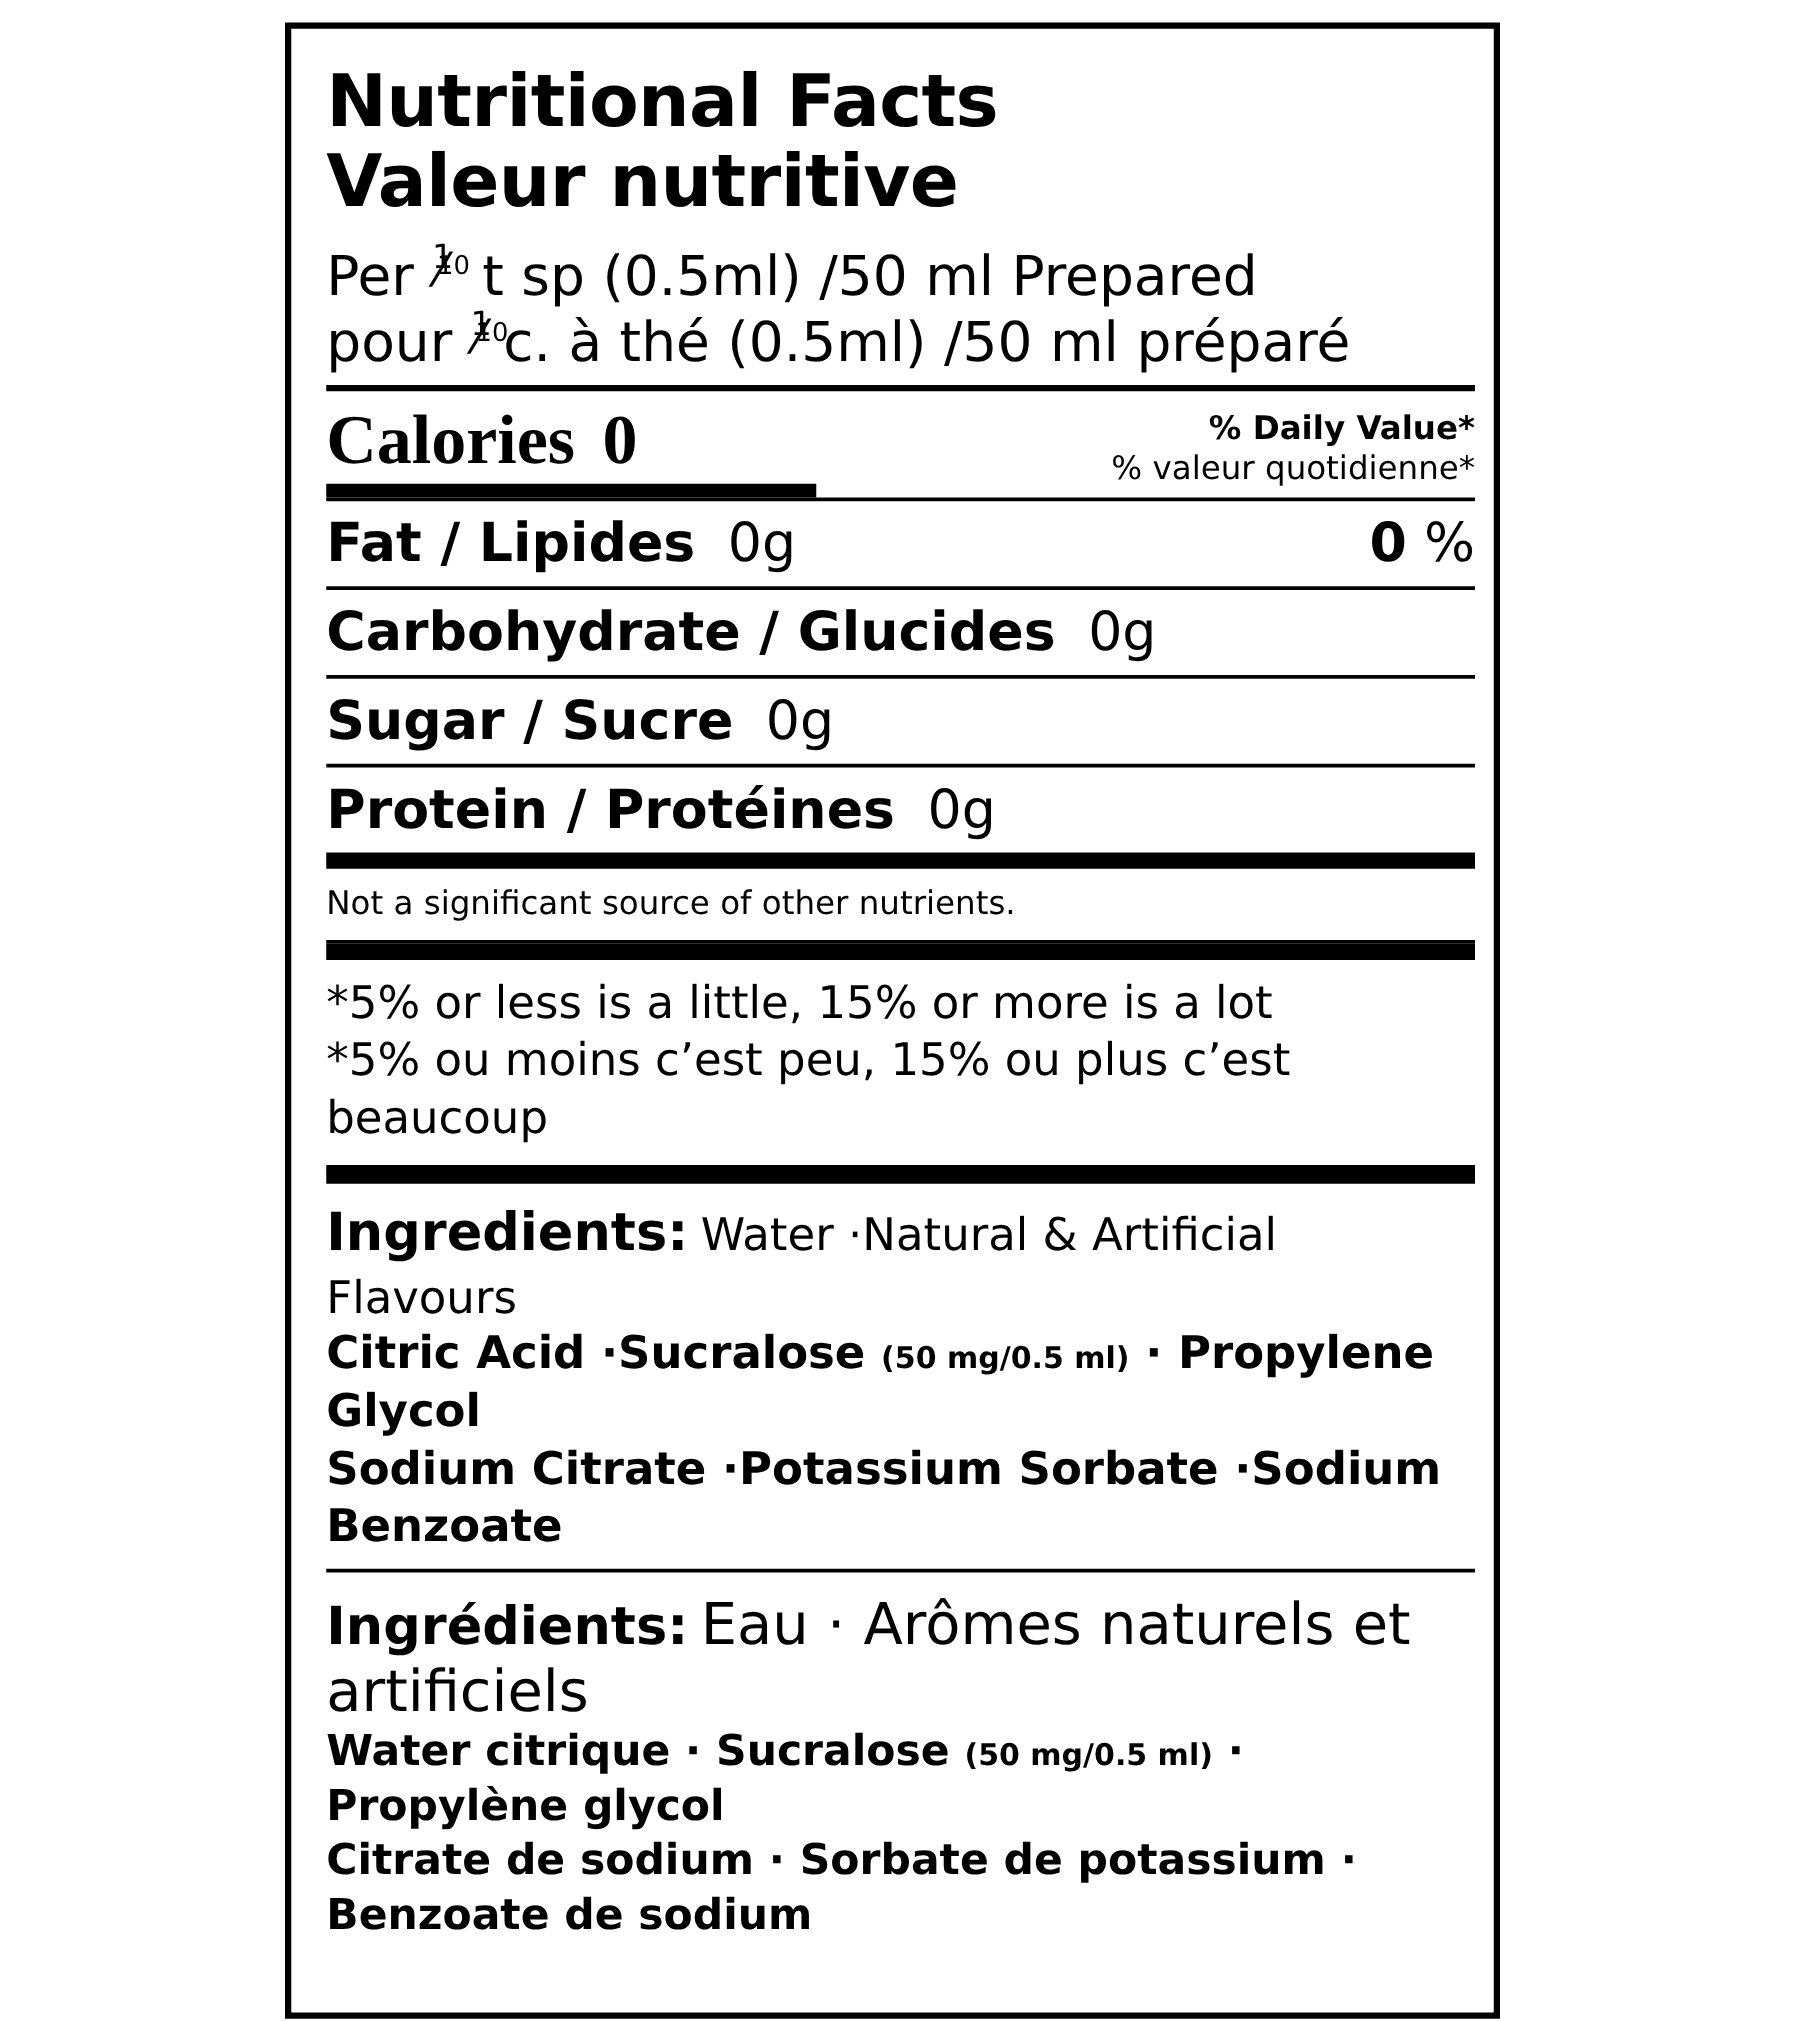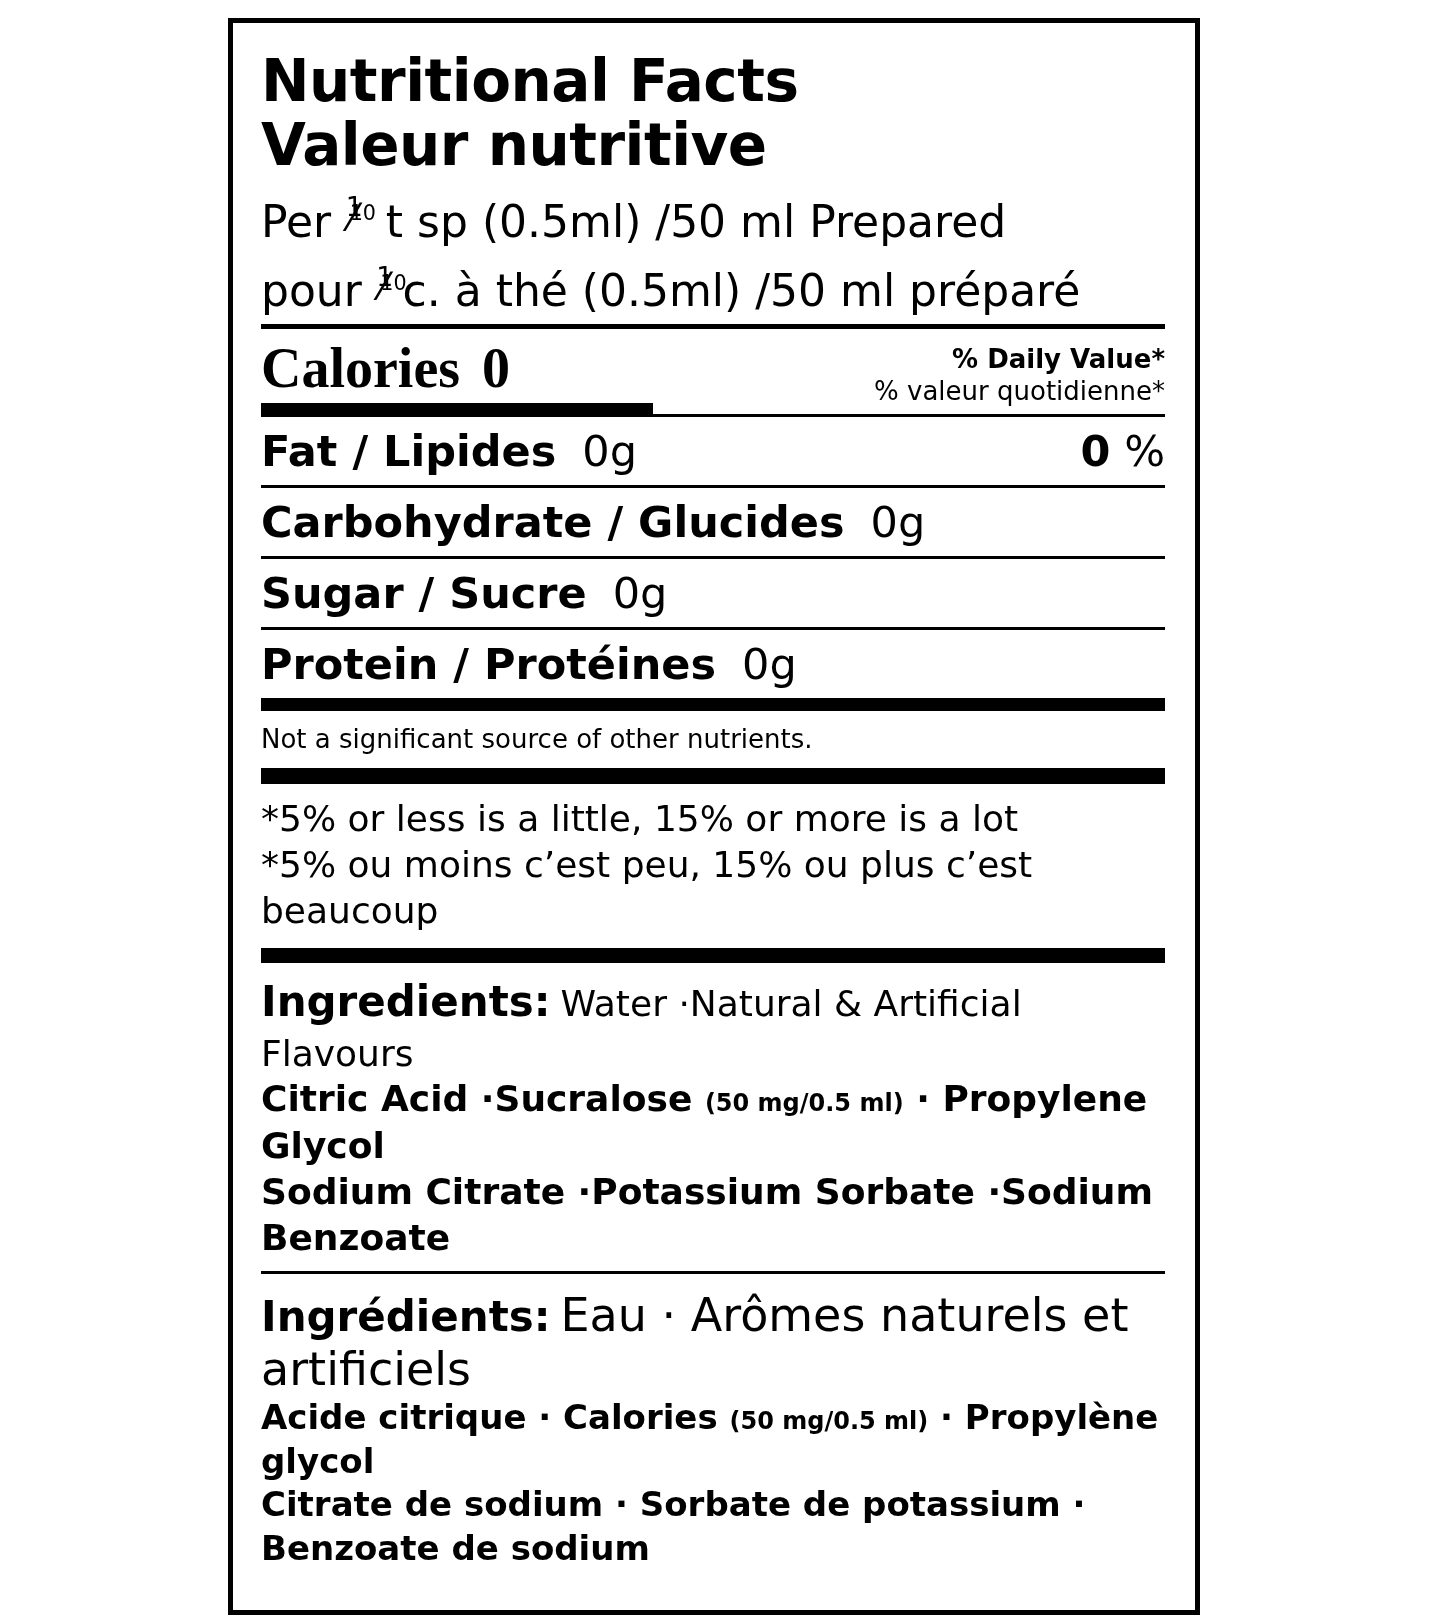--- a/index.html
+++ b/index.html
@@ -16,21 +16,21 @@
   }
 
   .label-panel {
     position: absolute;
     left: 228px;
     top: 18px;
     width: 972px;           
     height: 1597px;
     border: 5px solid #000;
     box-sizing: border-box;
-    padding: 0 30px 0 28px;
+    padding: 0 15px 0 28px;
   }
 
   
   .title-en {
     font-size: 58px;
     font-weight: 700;
     line-height: 1.05;
     margin-top: 28px;
     letter-spacing: -0.5px;
   }
@@ -43,21 +43,21 @@
   }
 
   
   .serving {
     font-size: 44px;
     font-weight: 400;
     line-height: 1.22;
     margin-top: 18px;
     white-space: nowrap;
   }
-  .serving.second { margin-top: 16px; }
+  .serving.second { margin-top: 0px; }
   .frac {
     display: inline-block;
     position: relative;
     width: 0.62em;
     height: 1em;
     vertical-align: -0.06em;
     font-size: 0.98em;
   }
   .frac .num {
     position: absolute;
@@ -252,18 +252,18 @@
     <div class="line">Sodium Citrate ·Potassium Sorbate ·Sodium Benzoate</div>
   </div>
 
   <div class="rule-thin"></div>
 
   <div class="ing-block ing-fr">
     <div class="lead">
       <span>Ingrédients:</span><span class="rest">Eau · Arômes naturels et artificiels</span>
     </div>
     <div class="line">
-      <span>Acide citrique · Calories</span> <span class="small">(50 mg/0.5 ml)</span> <span>· Propylène glycol</span>
+      <span>Water citrique · Sucralose</span> <span class="small">(50 mg/0.5 ml)</span> <span>· Propylène glycol</span>
     </div>
     <div class="line">Citrate de sodium · Sorbate de potassium · Benzoate de sodium</div>
   </div>
 
 </div>
 
 </body></html>

